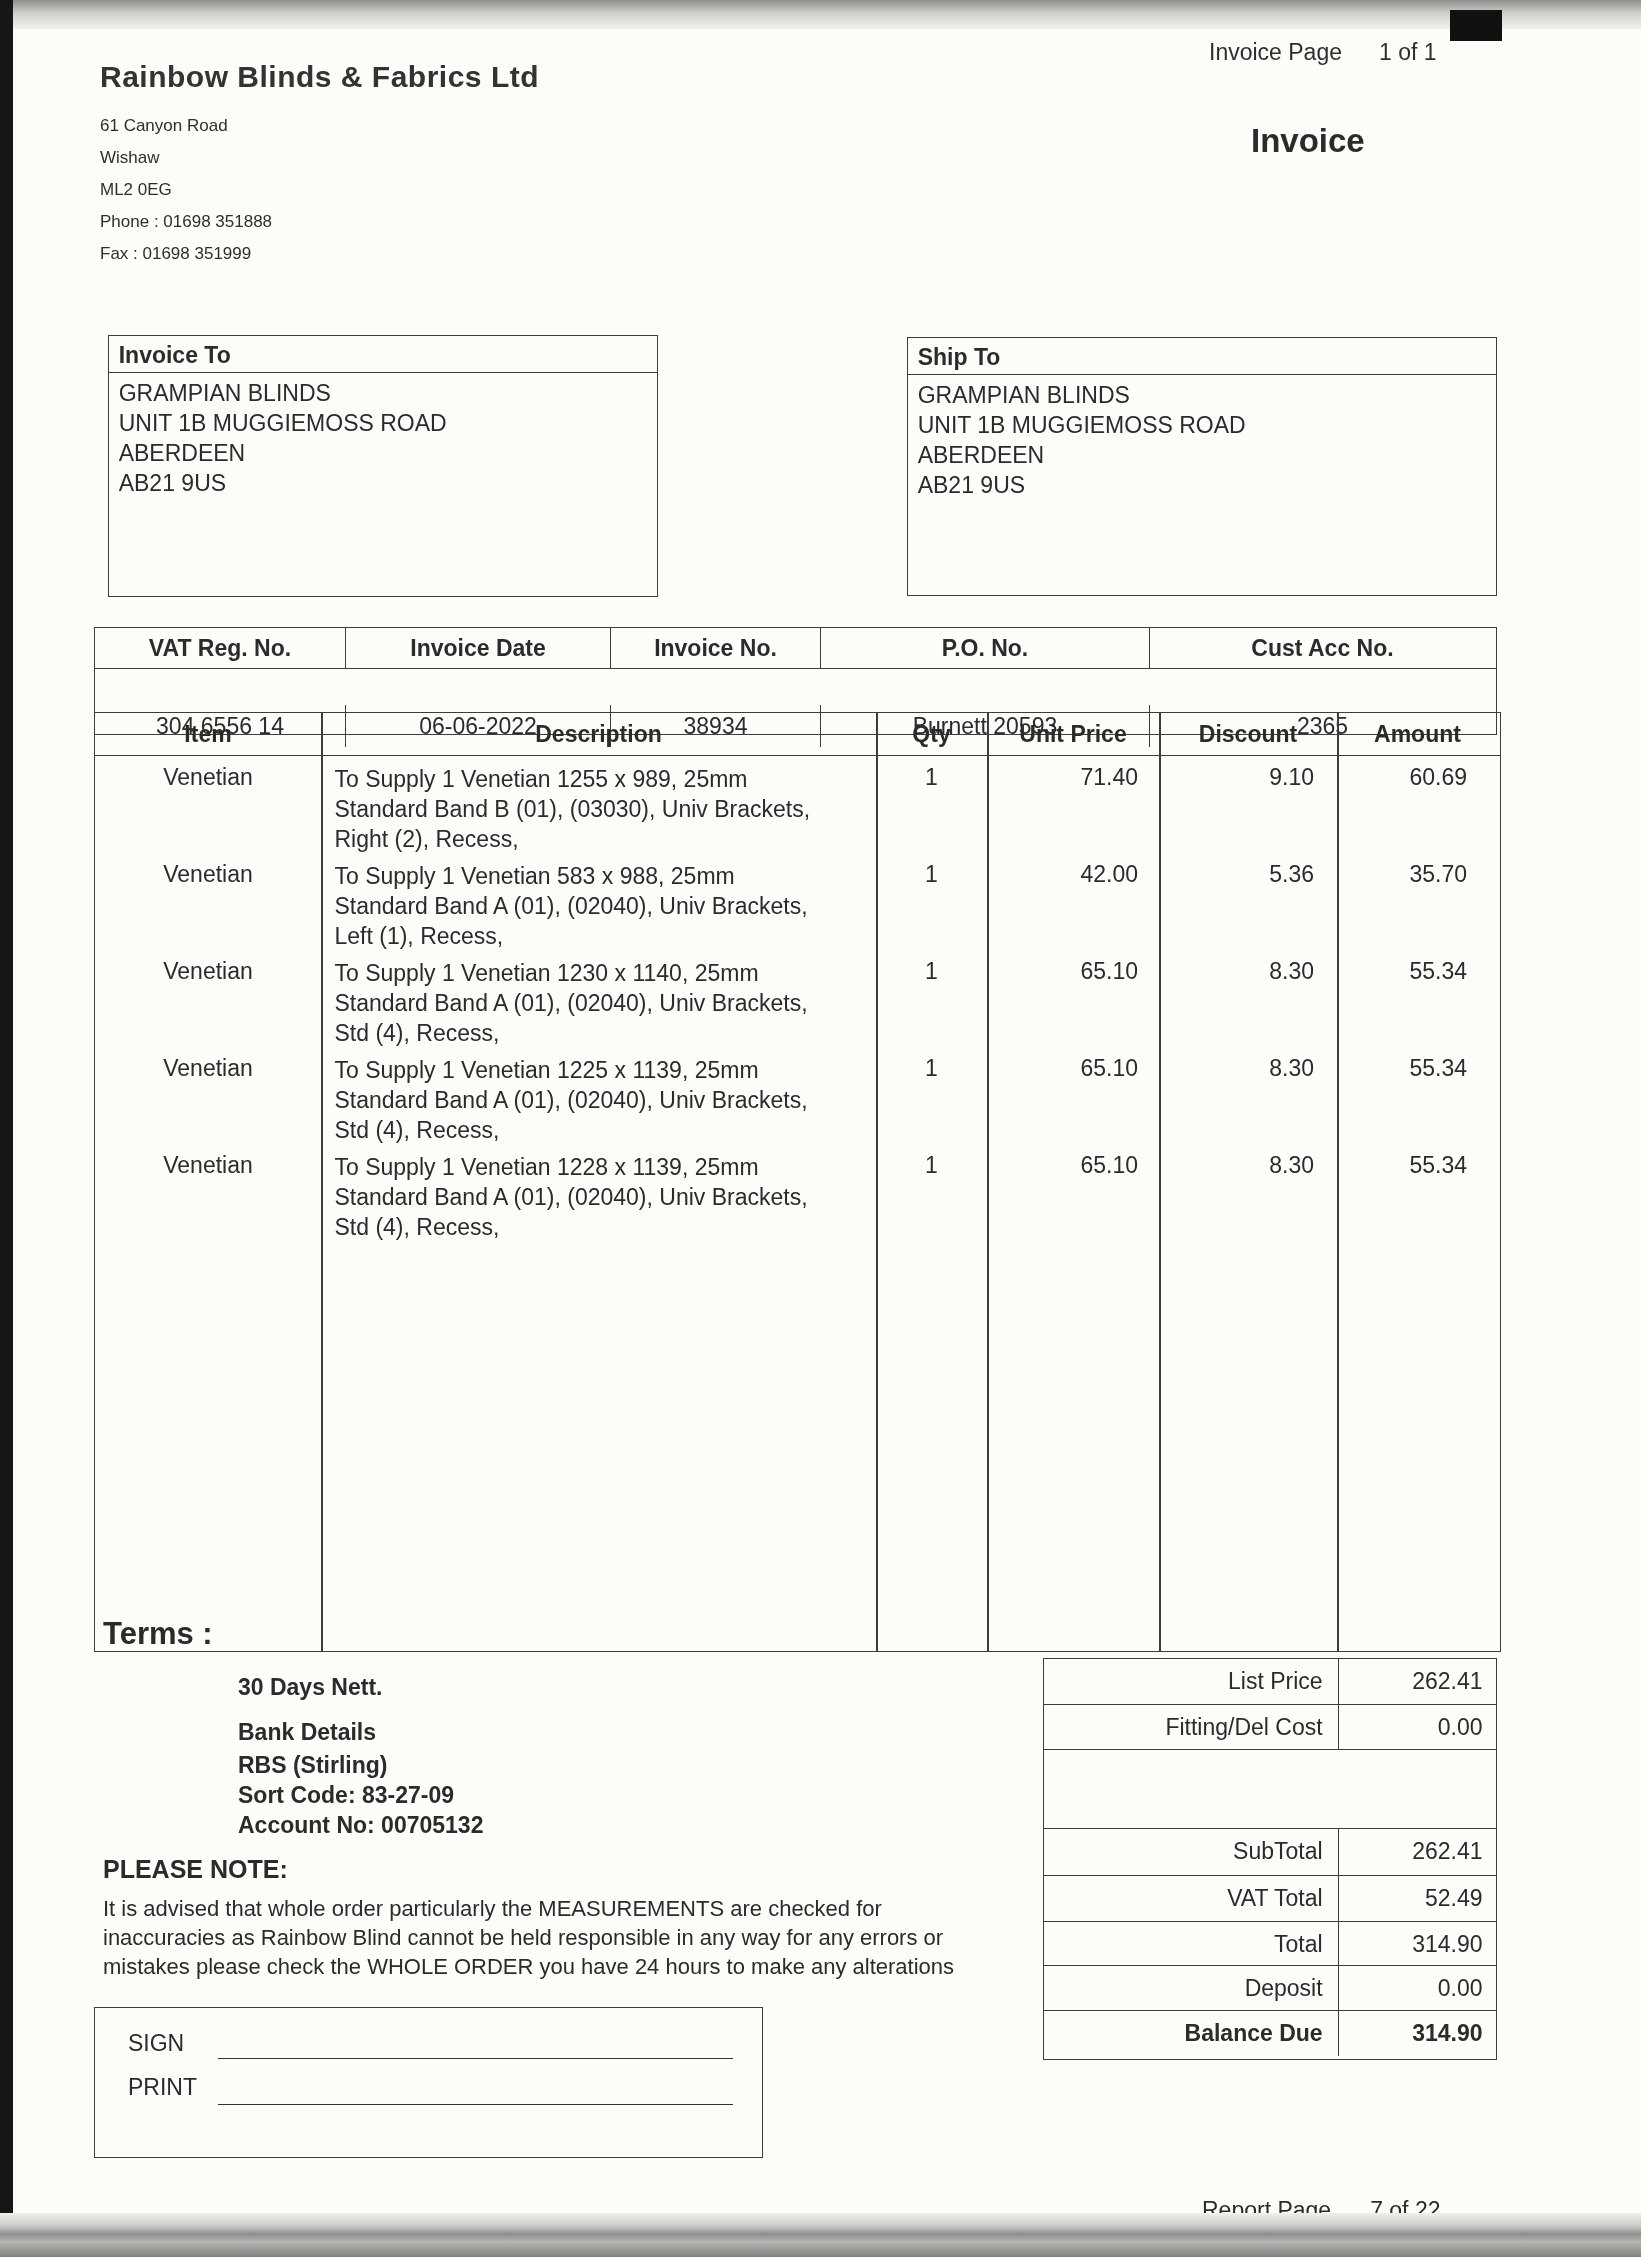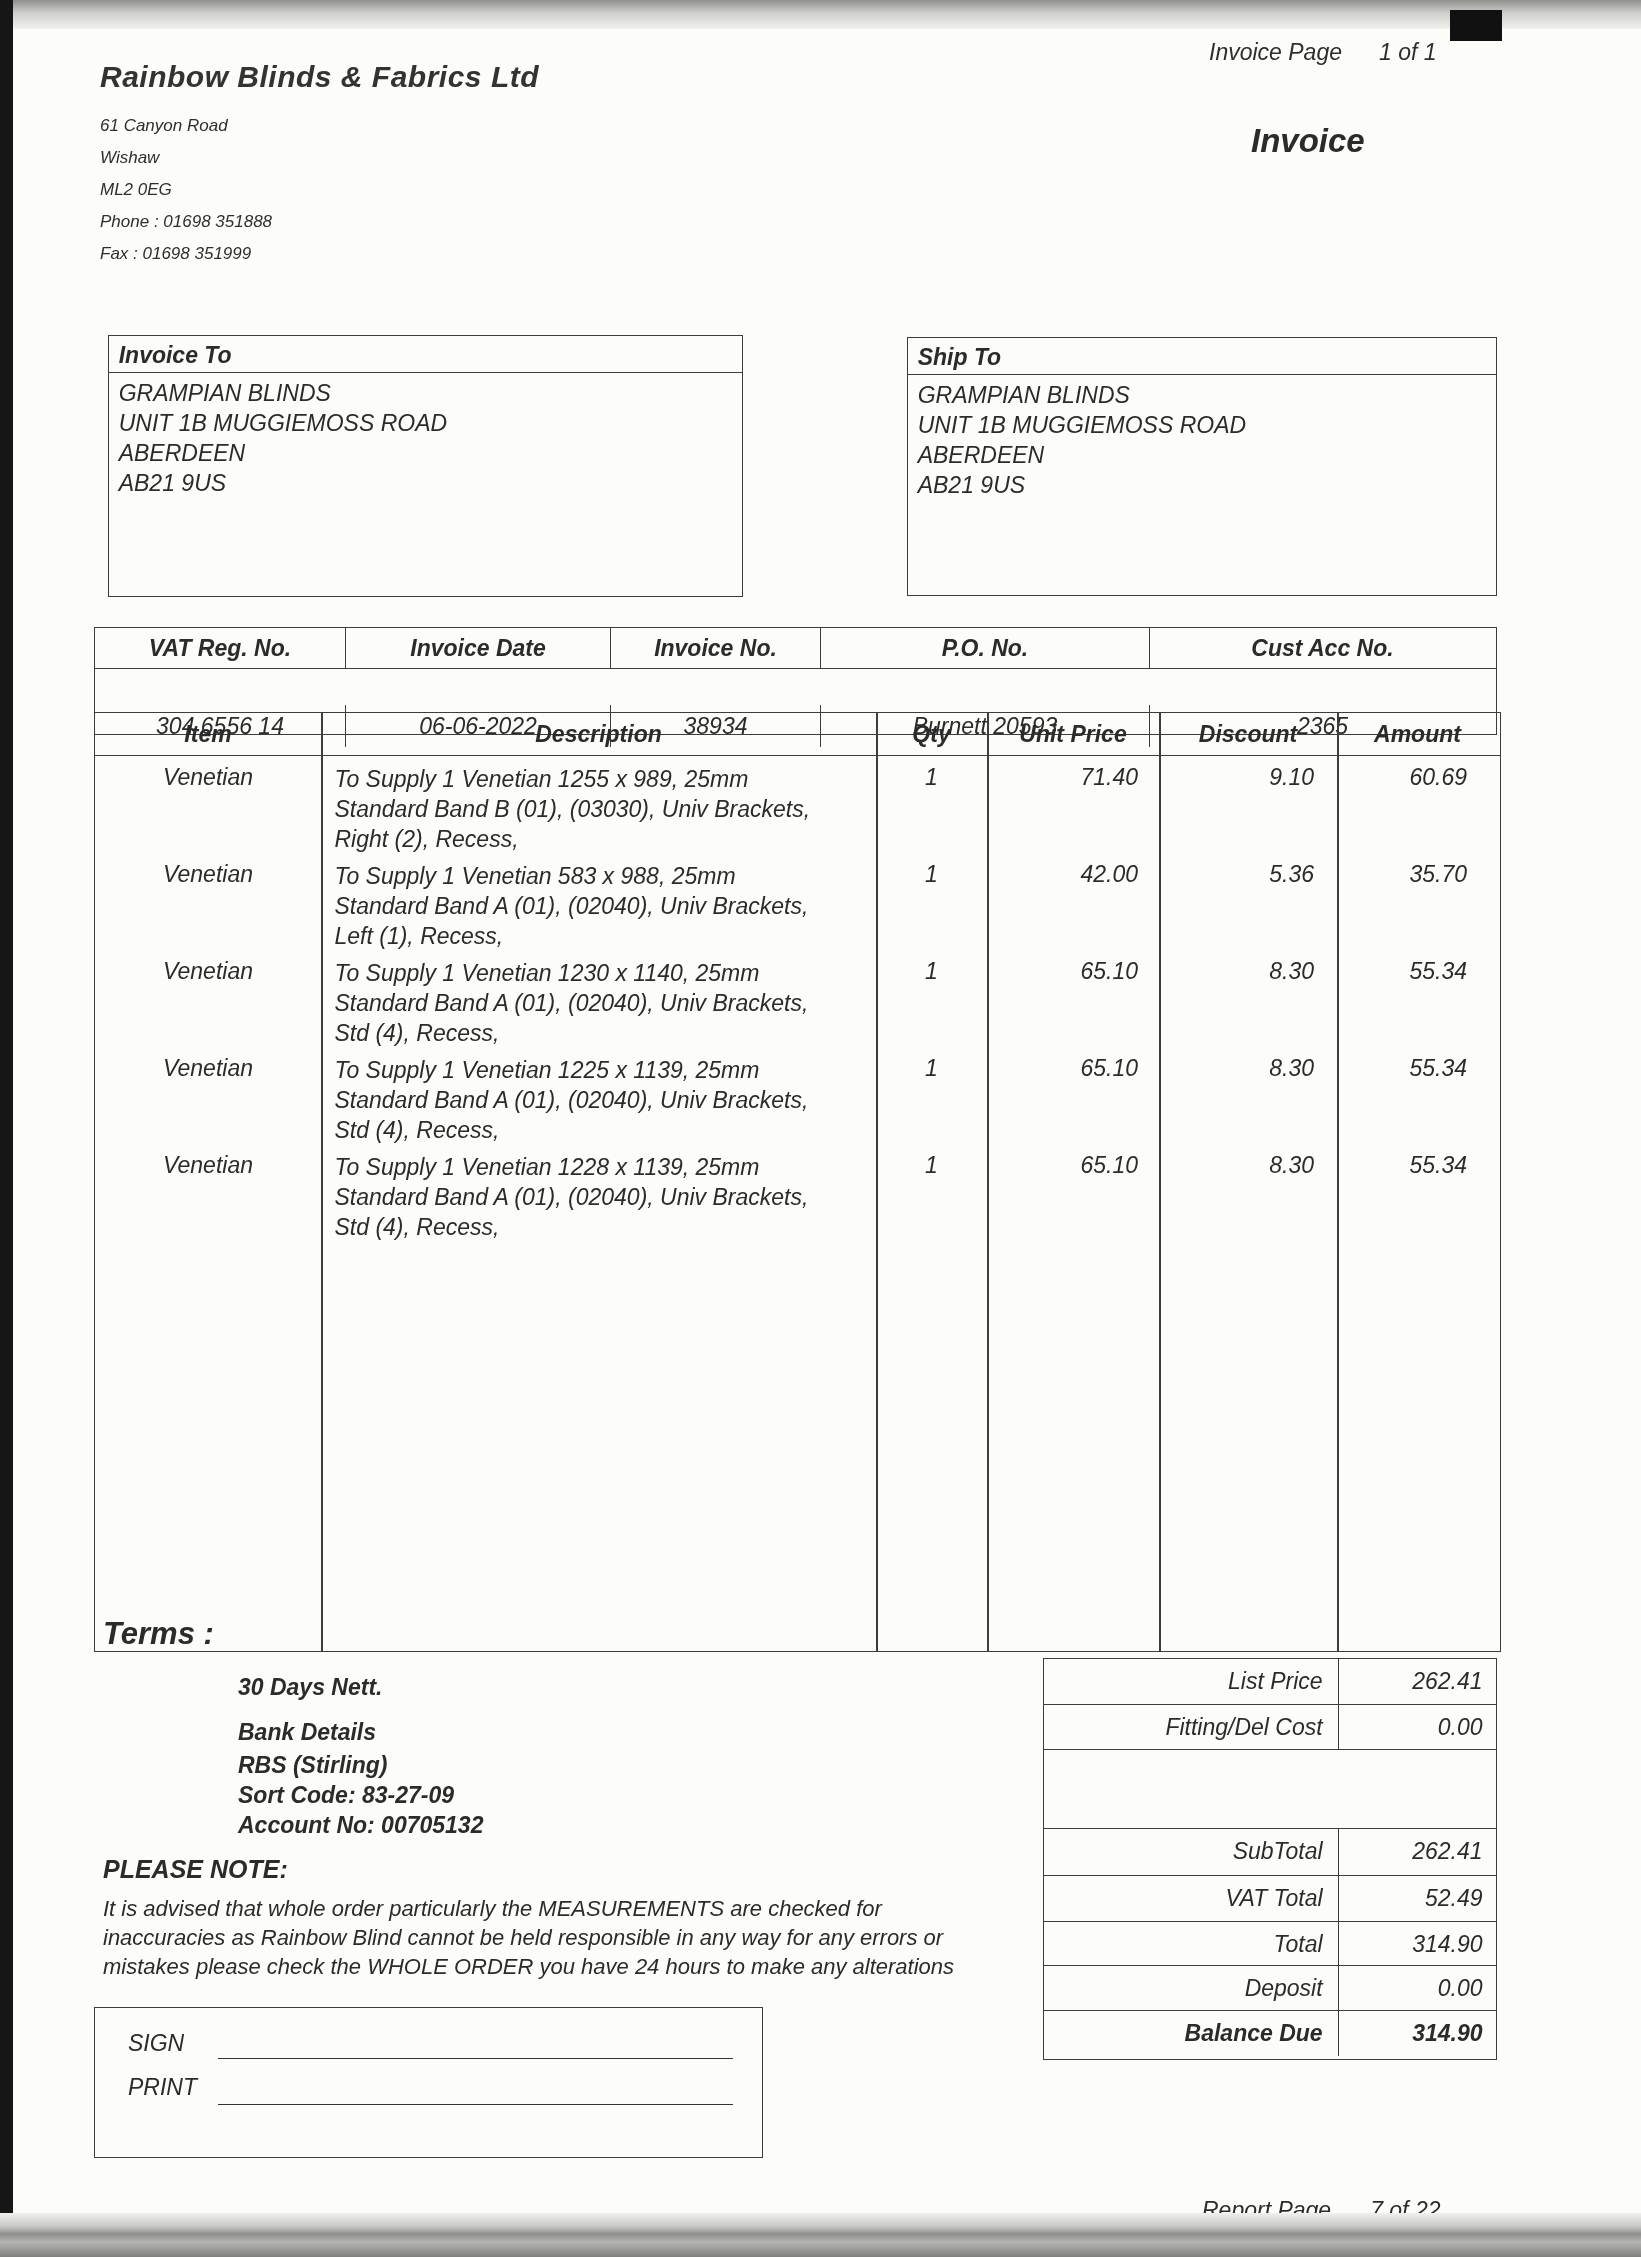--- a/index.html
+++ b/index.html
@@ -1,40 +1,40 @@
 <!DOCTYPE html>
 <html><head>
 <meta charset="utf-8">
 <style>
   * { margin:0; padding:0; box-sizing:border-box; }
   html,body { background:#d8d8d5; }
   body { font-family:"Liberation Sans", sans-serif; color:#2b2b2b; }
   .scan {
     position:relative; width:1641px; height:2257px;
-    background:#fcfcf9; overflow:hidden;font-style:italic;
+    background:#fcfcf9; overflow:hidden;
   }
   
   .edge-top { position:absolute; left:0; top:0; width:100%; height:29px;
     background:linear-gradient(#8f8f8d, #cfcfcc 45%, #f1f1ee 100%); }
   .edge-left { position:absolute; left:0; top:0; width:12.6px; height:100%; background:#161616; }
   .edge-bottom { position:absolute; left:0; bottom:0; width:100%; height:44px;
     background:linear-gradient(#f0f0ed 0%, #c9c9c6 30%, #8e8e8c 48%, #b5b5b2 66%, #7f7f7d 100%); }
   .mark-topright { position:absolute; left:1450px; top:9.7px; width:52px; height:31px; background:#111; }
 
   
   .page-indicator { position:absolute; left:1209px; top:39px; font-size:23px; display:flex; gap:37px; color:#2e2e2e; }
   .company-name { position:absolute; left:100px; top:60px; font-size:30px; font-weight:bold; color:#333; letter-spacing:0.5px; }
   .company-address { position:absolute; left:100px; top:110px; font-size:17px; line-height:32px; white-space:pre-line; color:#2e2e2e; }
   .doc-title { position:absolute; left:1251px; top:122px; font-size:33px; font-weight:bold; color:#2b2b2b; }
 
   
   .addr-box { position:absolute; border:1.9px solid #3d3d3d; }
   .addr-box .box-label { font-weight:bold; font-size:23px; height:37px; padding:5.8px 0 0 9.7px; border-bottom:1.9px solid #3d3d3d; }
   .addr-box .box-address { font-size:23px; line-height:30px; padding:4.8px 9.7px; white-space:pre-line; }
-  #invoice-to { left:108px; top:335px; width:635px; height:262px; }
+  #invoice-to { left:108px; top:335px; width:550px; height:262px; }
   #ship-to   { left:907px; top:337px; width:590px; height:259px; }
 
   
   .meta-table { position:absolute; left:94px; top:627px; width:1403px; height:108px; border:1.9px solid #3d3d3d; }
   .meta-row { display:grid; grid-template-columns:251px 265px 210px 329px 345px; }
   .meta-row.hdr { height:41px; border-bottom:1.9px solid #3d3d3d; font-weight:bold; }
   .meta-row.val { height:42px;margin-top:36px; }
   .meta-cell { display:flex; align-items:center; justify-content:center; font-size:23px; border-right:1.9px solid #3d3d3d; }
   .meta-cell:last-child { border-right:none; }
 

